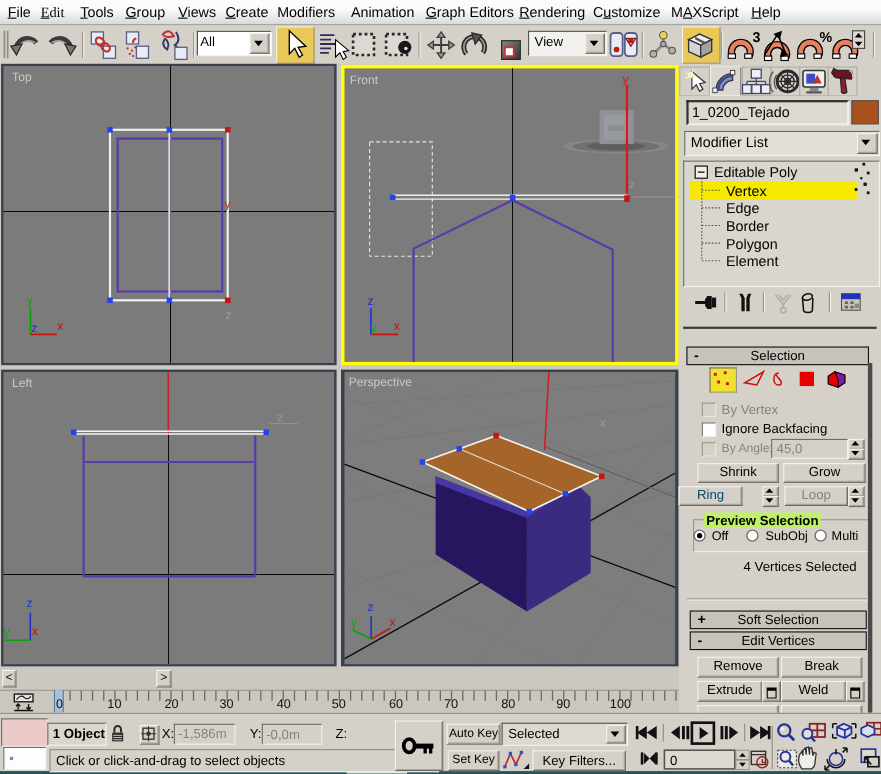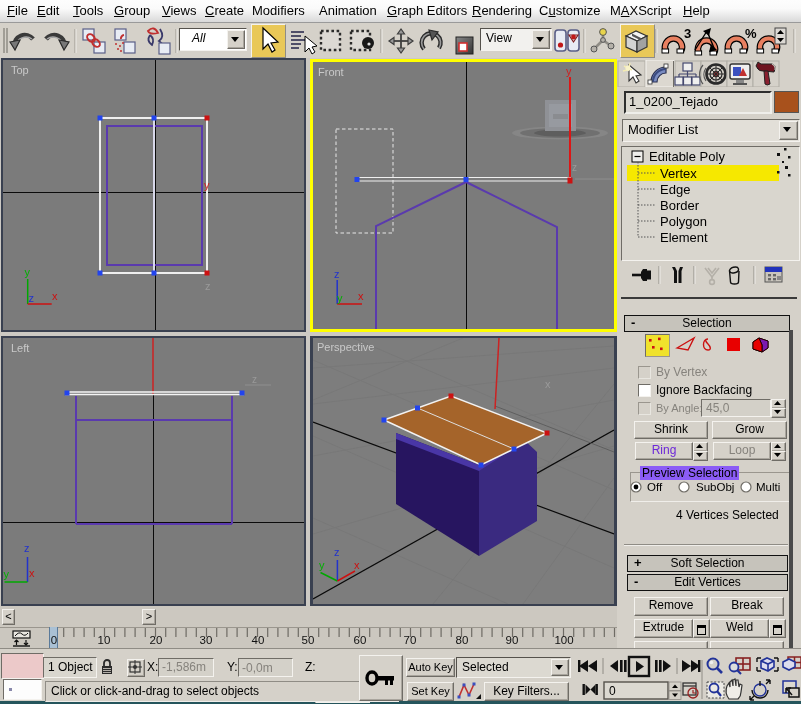--- a/index.html
+++ b/index.html
@@ -12,21 +12,21 @@
 .gtx{color:#86837d;}
 svg{display:block;}
 </style>
 </head>
 <body>
 <div id="root">
 
 <div class="abs" style="left:0;top:0;width:801px;height:22px;background:linear-gradient(#fdfdfd,#fafafa 40%,#d9d9d9);border-bottom:1px solid #9a9a9a;">
 <div class="abs" style="top:3px;width:801px;height:16px;font-size:13px;color:#000;">
 <span class="abs" style="left:7px;"><u>F</u>ile</span>
-<span class="abs" style="left:37px;"><u>E</u>dit</span>
+<span class="abs" style="left:37px;font-family:Liberation Serif, serif;"><u>E</u>dit</span>
 <span class="abs" style="left:73px;"><u>T</u>ools</span>
 <span class="abs" style="left:114px;"><u>G</u>roup</span>
 <span class="abs" style="left:162px;"><u>V</u>iews</span>
 <span class="abs" style="left:205px;"><u>C</u>reate</span>
 <span class="abs" style="left:252px;">Modifiers</span>
 <span class="abs" style="left:319px;">Animation</span>
 <span class="abs" style="left:387px;"><u>G</u>raph Editors</span>
 <span class="abs" style="left:472px;"><u>R</u>endering</span>
 <span class="abs" style="left:539px;">C<u>u</u>stomize</span>
 <span class="abs" style="left:610px;">M<u>A</u>XScript</span>
@@ -67,21 +67,21 @@
 
 <path d="M 148 8 q 6 -6 10 2 q -8 2 -10 -2 Z" fill="none" stroke="#c03030" stroke-width="1.8"></path>
 <path d="M 150 12 q -4 6 2 10 q 3 -6 -2 -10" fill="none" stroke="#39396a" stroke-width="1.8"></path>
 <path d="M 160 6 q 5 8 -1 12 q 6 4 2 10" fill="none" stroke="#39396a" stroke-width="1.8"></path>
 <rect x="159" y="20" width="11" height="11" fill="#e8ecf4" stroke="#5a5f88" stroke-width="1.2"></rect>
 <line x1="176" y1="6" x2="176" y2="30" stroke="#9a968e" stroke-width="1"></line>
 <line x1="177" y1="6" x2="177" y2="30" stroke="#f0eeea" stroke-width="1"></line>
 </svg>
 
 <div class="sunk" style="left:179px;top:5px;width:66px;height:21px;background:#fff;border-color:#55524c #f4f2ee #f4f2ee #55524c;">
-<span style="position:absolute;left:12px;top:2px;font-size:12px;font-style:italic;">All</span>
+<span style="position:absolute;left:2px;top:2px;font-size:12px;">All</span>
 <div class="btn" style="right:1px;top:1px;width:16px;height:17px;">
           <svg width="14" height="15">
             <path d="M 3 6 L 11 6 L 7 11 Z" fill="#000"></path>
           </svg>
         </div>
 </div>
 
 <div class="abs" style="left:251px;top:1px;width:33px;height:32px;background:#e9c858;border:1px solid #8f8c85;border-top-color:#f4f2ee;border-left-color:#f4f2ee;"></div>
 <svg class="abs" style="left:251px;top:1px;" width="33" height="32">
         <path d="M 12 4 L 12 25 L 17 20 L 21 28 L 24 26 L 20 19 L 27 18 Z" fill="#fff" stroke="#000" stroke-width="1.2"></path>
@@ -524,21 +524,21 @@
       </svg>
     </div>
 <div class="btn" style="left:771px;top:408px;width:13px;height:8px;">
       <svg width="11" height="7">
         <path d="M 2 1 L 9 1 L 5.5 5 Z" fill="#000"></path>
       </svg>
     </div>
 
 <div class="btn" style="left:634px;top:421px;width:72px;height:16px;">Shrink</div>
 <div class="btn" style="left:712px;top:421px;width:73px;height:16px;">Grow</div>
-<div class="btn gtx" style="left:635px;top:442px;width:56px;height:16px;color:#6d28d9;">Ring</div>
+<div class="btn gtx" style="left:617px;top:442px;width:56px;height:16px;color:#0c4a6e;">Ring</div>
 <div class="btn" style="left:693px;top:442px;width:13px;height:8px;">
       <svg width="11" height="7">
         <path d="M 2 5 L 9 5 L 5.5 1 Z" fill="#000"></path>
       </svg>
     </div>
 <div class="btn" style="left:693px;top:451px;width:13px;height:8px;">
       <svg width="11" height="7">
         <path d="M 2 1 L 9 1 L 5.5 5 Z" fill="#000"></path>
       </svg>
     </div>
@@ -548,21 +548,21 @@
         <path d="M 2 5 L 9 5 L 5.5 1 Z" fill="#000"></path>
       </svg>
     </div>
 <div class="btn" style="left:771px;top:451px;width:13px;height:8px;">
       <svg width="11" height="7">
         <path d="M 2 1 L 9 1 L 5.5 5 Z" fill="#000"></path>
       </svg>
     </div>
 
 <div class="abs" style="left:630px;top:472px;width:158px;height:28px;border:1px solid #9a968e;border-right-color:#f0eeea;border-bottom-color:#f0eeea;"></div>
-<span class="abs" style="left:640px;top:466px;font-size:12px;background:#8b5cf6;padding:0 2px;">Preview Selection</span>
+<span class="abs" style="left:640px;top:466px;font-size:12px;background:#bef264;padding:0 2px;font-weight:bold;">Preview Selection</span>
 <svg class="abs" style="left:630px;top:478px;" width="160" height="18" viewBox="0 0 160 18">
 <circle cx="6" cy="9" r="5" fill="#fff" stroke="#6f6c66" stroke-width="1.2"></circle>
       <circle cx="6" cy="9" r="2.4" fill="#000"></circle>
 <circle cx="54" cy="9" r="5" fill="#fff" stroke="#6f6c66" stroke-width="1.2"></circle>
 <circle cx="116" cy="9" r="5" fill="#fff" stroke="#6f6c66" stroke-width="1.2"></circle>
 <g font-size="11.5" fill="#000">
         <text x="17" y="13">Off</text>
         <text x="66" y="13">SubObj</text>
         <text x="126" y="13">Multi</text>
       </g>
@@ -682,21 +682,21 @@
 </g>
 </svg>
 
 <div class="abs" style="left:0;top:648px;width:801px;height:56px;background:#d5d1c9;border-top:1px solid #8f8c85;"></div>
 <div class="abs" style="left:0;top:701px;width:801px;height:3px;background:#25555c;"></div>
 <div class="sunk" style="left:1px;top:653px;width:41px;height:24px;background:#ecc9c9;"></div>
 <div class="sunk" style="left:3px;top:679px;width:37px;height:19px;background:#fdfdfd;">
       <div style="position:absolute;left:5px;top:8px;width:3px;height:3px;background:#88a;"></div>
     </div>
 <div class="sunk" style="left:43px;top:657px;width:52px;height:19px;background:#d9d6ce;">
-      <span style="position:absolute;left:4px;top:2px;">1 Object</span>
+      <span style="position:absolute;left:4px;top:2px;font-weight:bold;">1 Object</span>
     </div>
 <svg class="abs" style="left:99px;top:659px;" width="18" height="16" viewBox="0 0 18 16">
 <rect x="3" y="7" width="10" height="8" fill="#2a2a2a"></rect>
 <path d="M 5 7 L 5 4 A 3 3 0 0 1 11 4 L 11 7" fill="none" stroke="#2a2a2a" stroke-width="1.8"></path>
 <g stroke="#d5d1c9" stroke-width="0.8">
         <line x1="4" y1="9.5" x2="12" y2="9.5"></line>
         <line x1="4" y1="11.5" x2="12" y2="11.5"></line>
         <line x1="4" y1="13.5" x2="12" y2="13.5"></line>
       </g>
 </svg>

